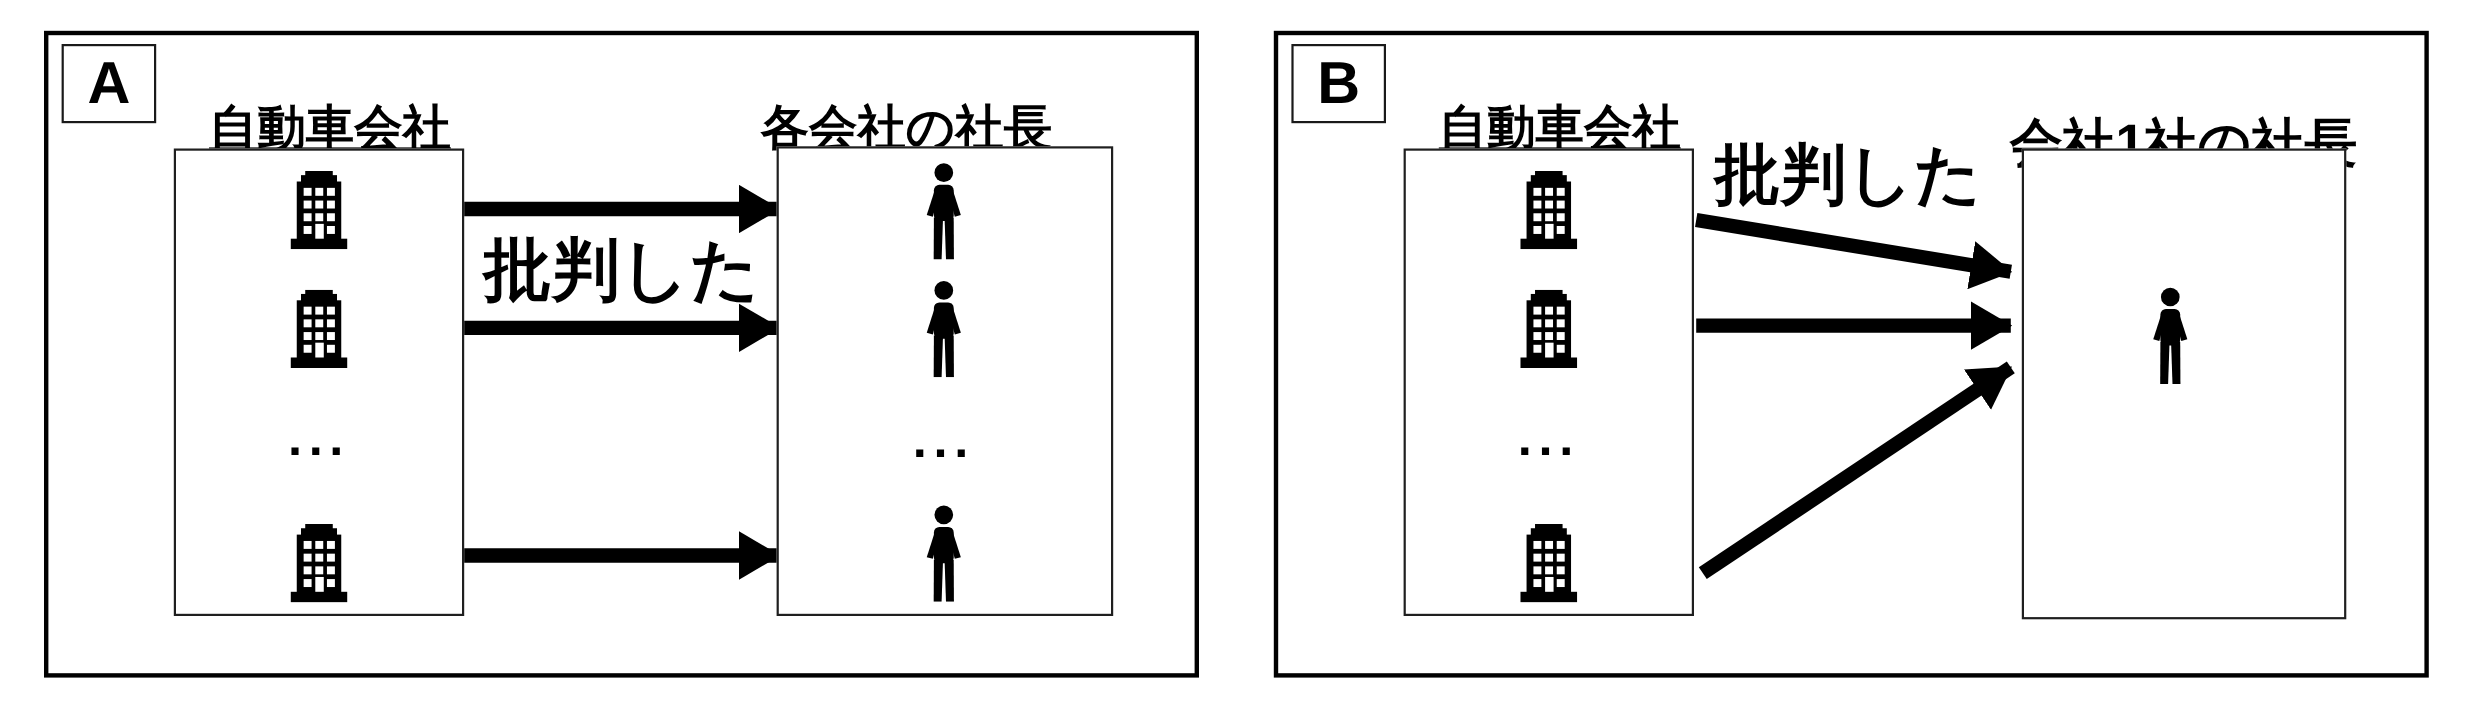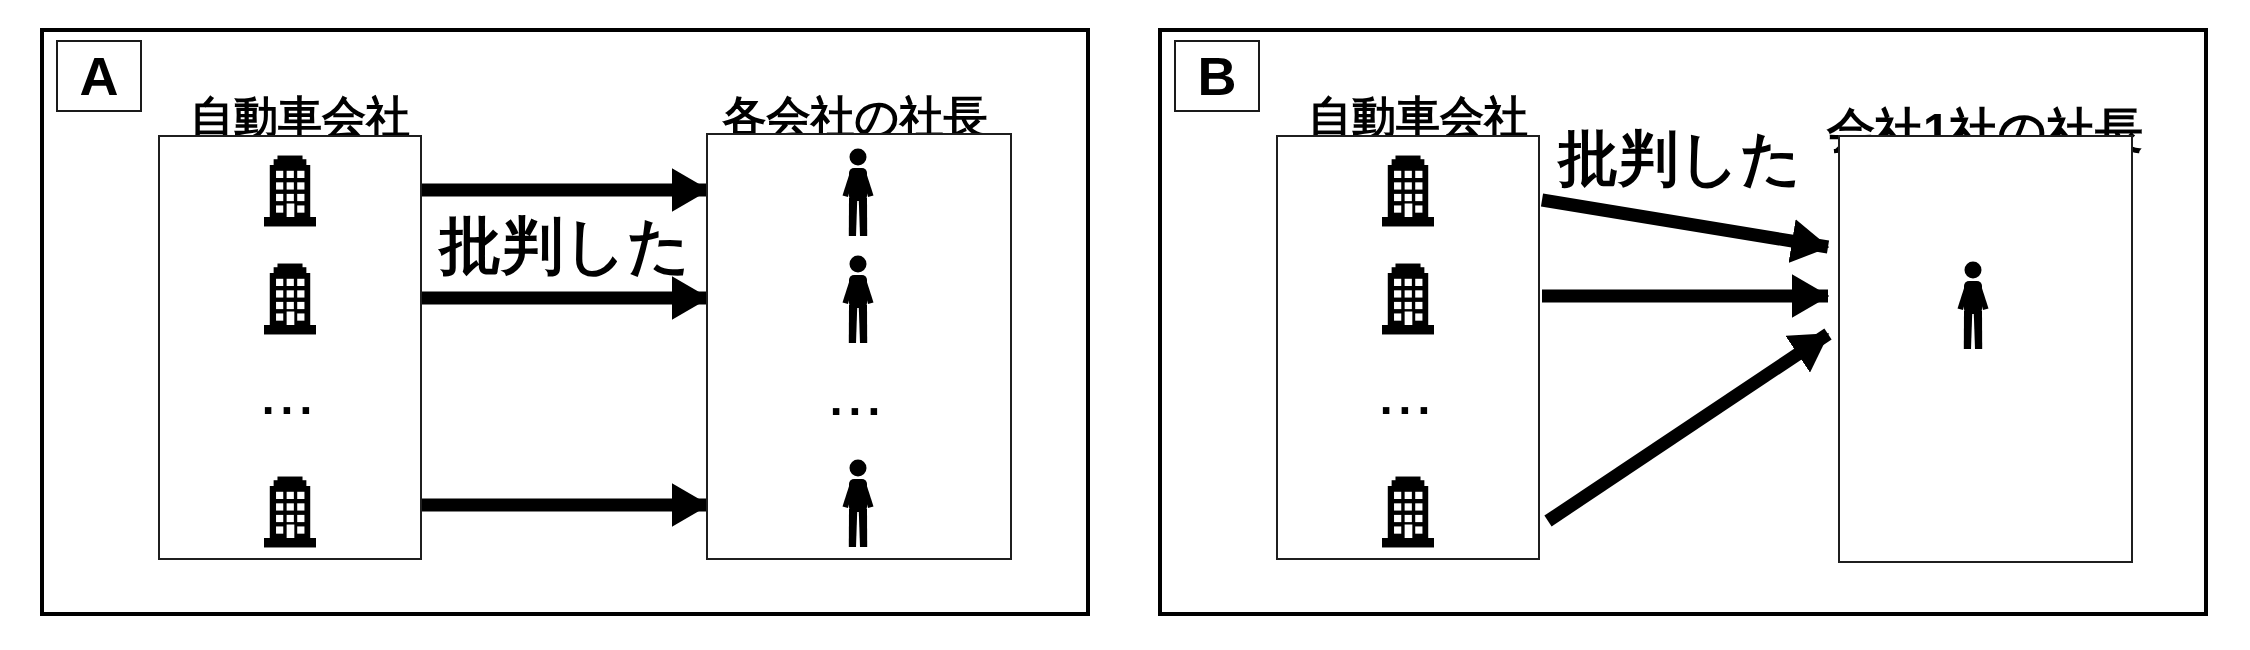--- a/index.html
+++ b/index.html
@@ -19,21 +19,21 @@
     border:2px solid #1a1a1a;background:#fff;box-sizing:border-box;
     display:flex;align-items:center;justify-content:center;
     font-size:54px;font-weight:bold;
   }
 
   .heading{
     position:absolute;top:58px;width:440px;text-align:center;
     font-size:44px;font-weight:bold;line-height:54px;white-space:nowrap;
   }
   .heading-left{left:36px;text-decoration:underline;}
-  #panel-a .heading-right{left:591px;}
+  #panel-a .heading-right{left:560px;}
   #panel-b .heading-right{left:603px;top:72px;font-size:48px;}
 
   .inner-box{
     position:absolute;border:2px solid #1f1f1f;background:#fff;box-sizing:border-box;
   }
   .left-box{left:114px;top:103px;width:264px;height:425px;}
   #panel-a .right-box{left:662px;top:101px;width:306px;height:427px;}
   #panel-b .right-box{left:676px;top:103px;width:295px;height:428px;}
 
   .icon{position:absolute;fill:#000;}

